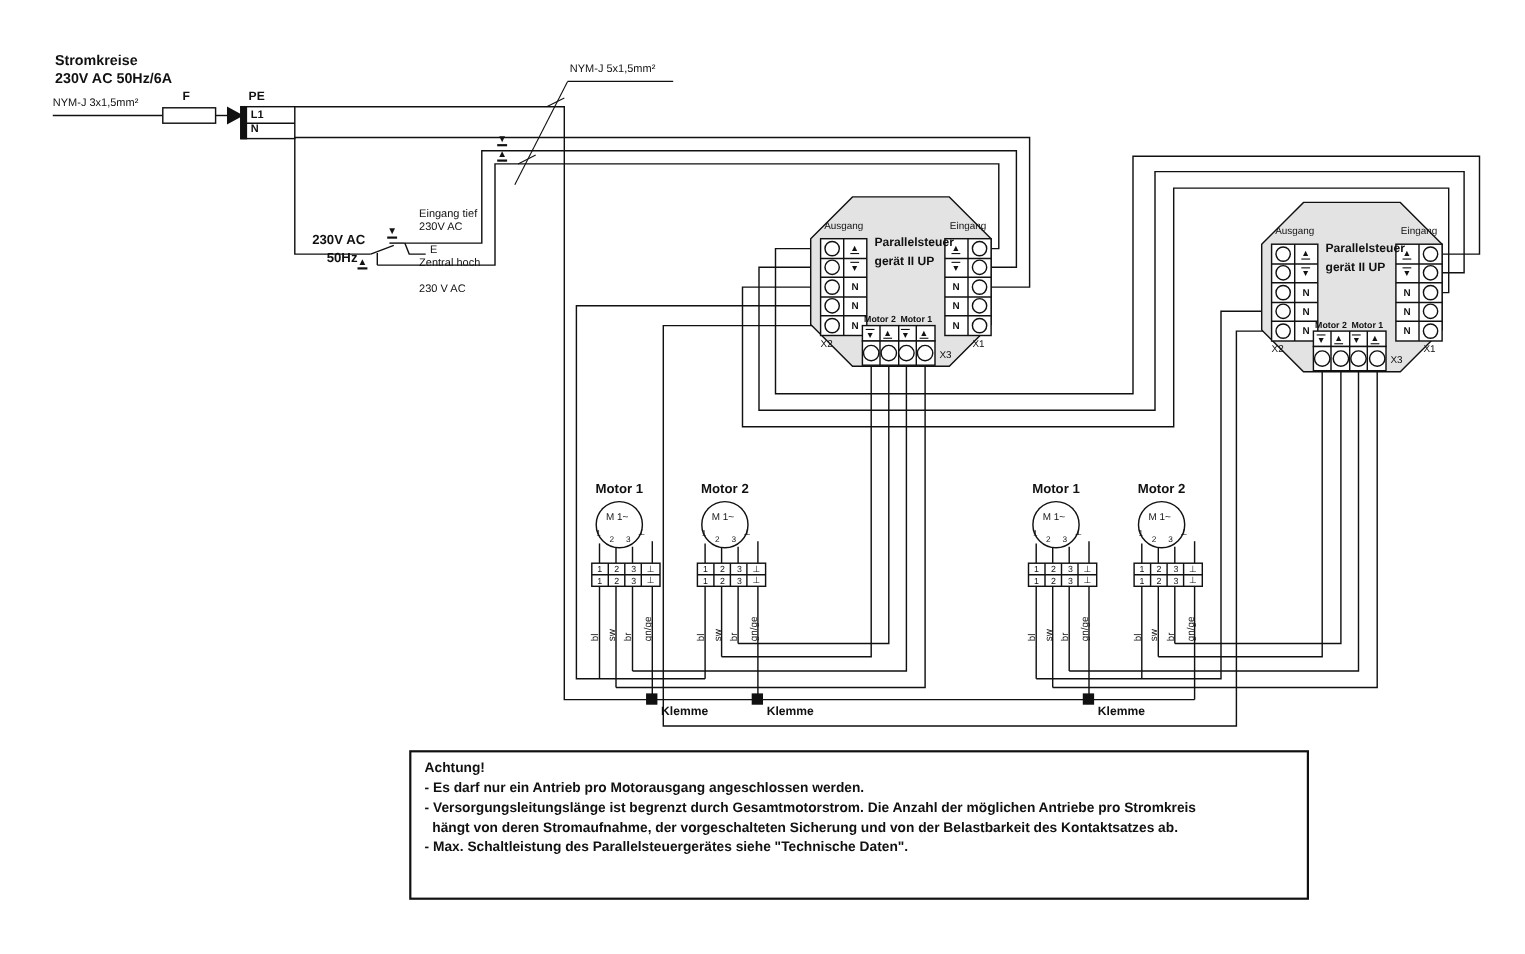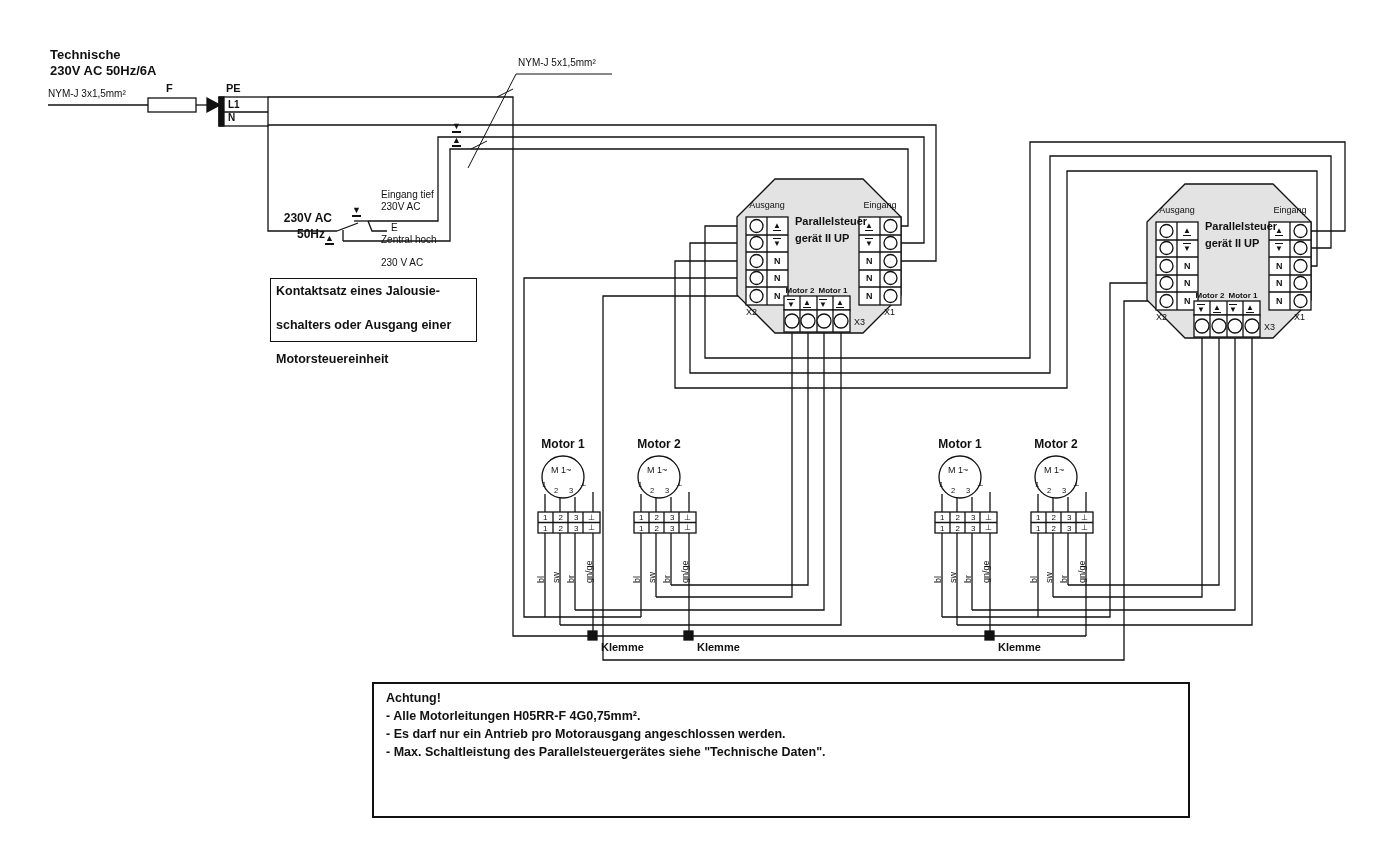--- a/index.html
+++ b/index.html
@@ -240,21 +240,21 @@
     <line x1="980" y1="512" x2="980" y2="533"></line>
         <line x1="935" y1="522.5" x2="997" y2="522.5"></line>
     <rect x="1031" y="512" width="62" height="21" fill="#fff"></rect>
     <line x1="1046" y1="512" x2="1046" y2="533"></line>
         <line x1="1061" y1="512" x2="1061" y2="533"></line>
     <line x1="1076" y1="512" x2="1076" y2="533"></line>
         <line x1="1031" y1="522.5" x2="1093" y2="522.5"></line>
   </g>
 </svg>
 
-<div class="lbl b s13" style="left:50px;top:48px;">Technische</div>
+<div class="lbl b s13" style="left:50px;top:48px;">Stromkreise</div>
 <div class="lbl b s13" style="left:50px;top:64px;">230V AC 50Hz/6A</div>
 <div class="lbl s10" style="left:48px;top:88px;">NYM-J 3x1,5mm²</div>
 <div class="lbl b s11" style="left:166px;top:82px;">F</div>
 <div class="lbl b s11" style="left:226px;top:82px;">PE</div>
 <div class="lbl b s10" style="left:228px;top:99px;">L1</div>
 <div class="lbl b s10" style="left:228px;top:112px;">N</div>
 
 <div class="lbl s10" style="left:518px;top:57px;">NYM-J 5x1,5mm²</div>
 
 <span class="mark" style="left:452px;top:122px;">▼</span>
@@ -263,23 +263,20 @@
 <div class="lbl b s12" style="left:270px;top:212px;width:62px;text-align:right;">230V AC</div>
 <div class="lbl b s12" style="left:270px;top:228px;width:55px;text-align:right;">50Hz</div>
 <span class="mark" style="left:352px;top:206px;">▼</span>
 <span class="mark" style="left:325px;top:234px;">▲</span>
 <div class="lbl s10" style="left:381px;top:189px;">Eingang tief</div>
 <div class="lbl s10" style="left:381px;top:201px;">230V AC</div>
 <div class="lbl s10" style="left:391px;top:222px;">E</div>
 <div class="lbl s10" style="left:381px;top:234px;">Zentral hoch</div>
 <div class="lbl s10" style="left:381px;top:257px;">230 V AC</div>
 
-<div class="kbox"><span>Kontaktsatz eines Jalousie-</span><br>
-<span>schalters oder Ausgang einer</span><br>
-<span>Motorsteuereinheit</span></div>
 
 <div class="lbl s9 ctr" style="left:737px;top:200px;width:60px;">Ausgang</div>
 <div class="lbl s9 ctr" style="left:850px;top:200px;width:60px;">Eingang</div>
 <div class="devname" style="left:795px;top:213px;"><span>Parallelsteuer</span><br><span>gerät II UP</span></div>
 <div class="lbl s9" style="left:746px;top:307px;">X2</div>
 <div class="lbl s9" style="left:884px;top:307px;">X1</div>
 <div class="lbl s9" style="left:854px;top:317px;">X3</div>
 <div class="lbl b s8 ctr" style="left:780px;top:286px;width:40px;">Motor 2</div>
 <div class="lbl b s8 ctr" style="left:813px;top:286px;width:40px;">Motor 1</div>
 
@@ -386,18 +383,19 @@
 <span class="vlbl" style="left:1054px;top:573px;">sw</span>
 <span class="vlbl" style="left:1069px;top:573px;">br</span>
 <span class="vlbl" style="left:1087px;top:573px;">gn/ge</span>
 
 <div class="lbl b s11" style="left:601px;top:641px;">Klemme</div>
 <div class="lbl b s11" style="left:697px;top:641px;">Klemme</div>
 <div class="lbl b s11" style="left:998px;top:641px;">Klemme</div>
 
 <div class="warn">
   <div>Achtung!</div>
-  <div>- Alle Motorleitungen H05RR-F 4G0,75mm².</div>
   <div>- Es darf nur ein Antrieb pro Motorausgang angeschlossen werden.</div>
+  <div>- Versorgungsleitungslänge ist begrenzt durch Gesamtmotorstrom. Die Anzahl der möglichen Antriebe pro Stromkreis</div>
+  <div>  hängt von deren Stromaufnahme, der vorgeschalteten Sicherung und von der Belastbarkeit des Kontaktsatzes ab.</div>
   <div>- Max. Schaltleistung des Parallelsteuergerätes siehe "Technische Daten".</div>
 </div>
 
 </div>
 
 </body></html>

